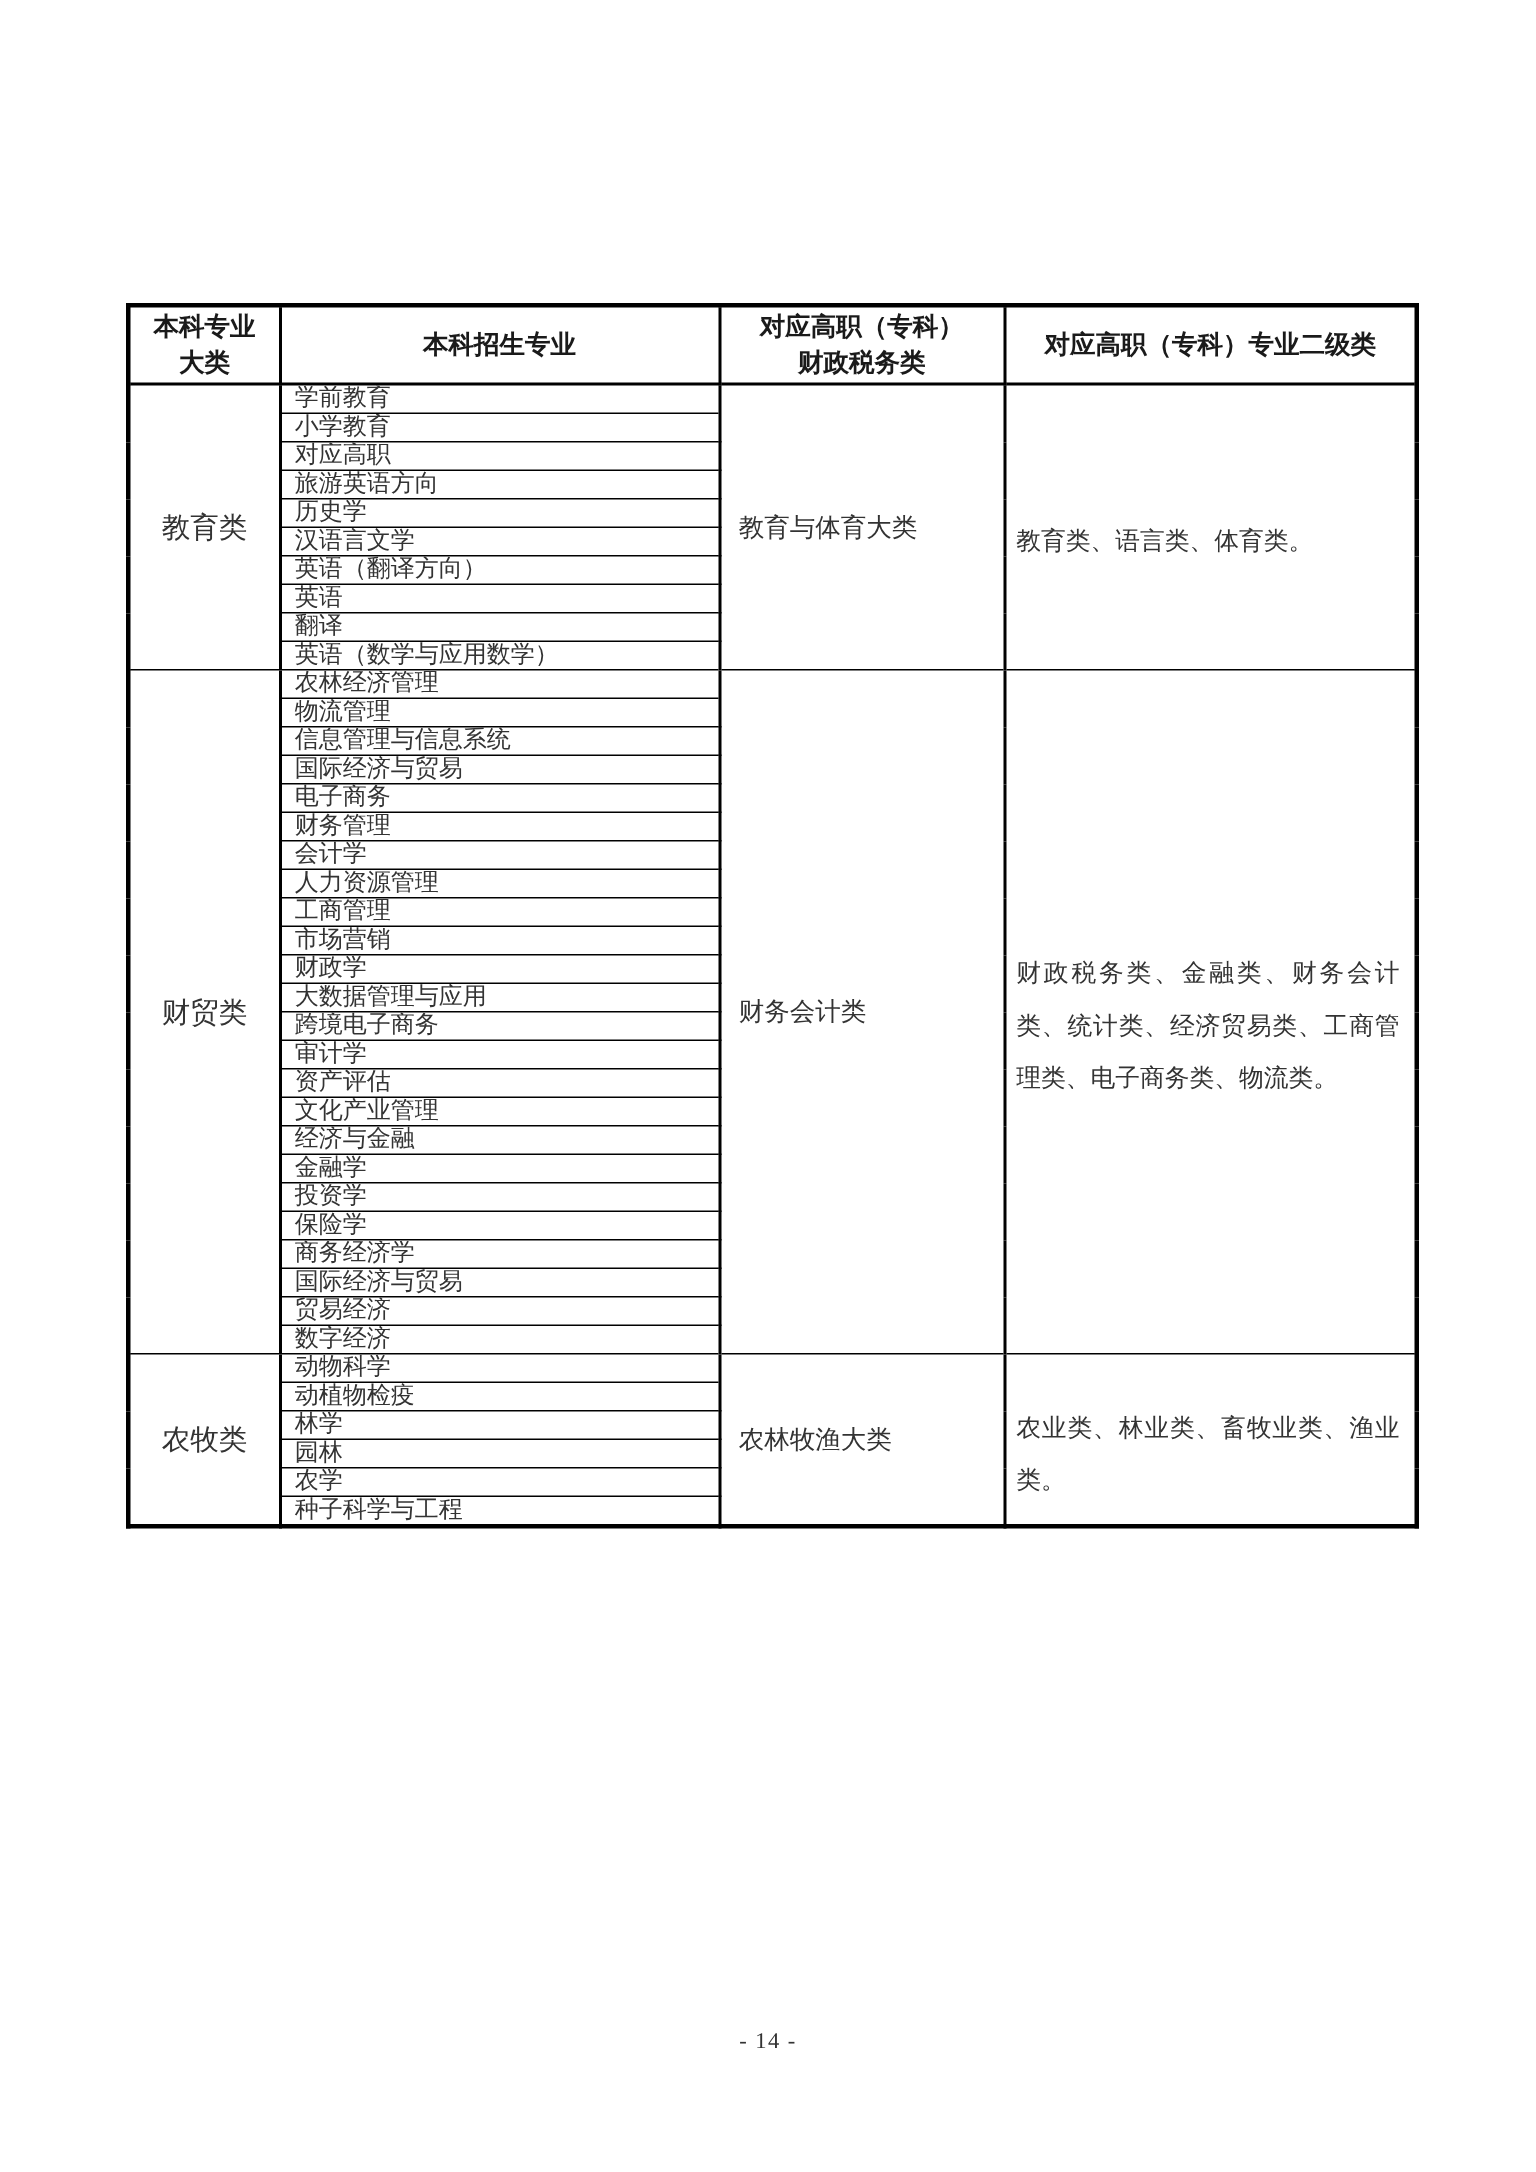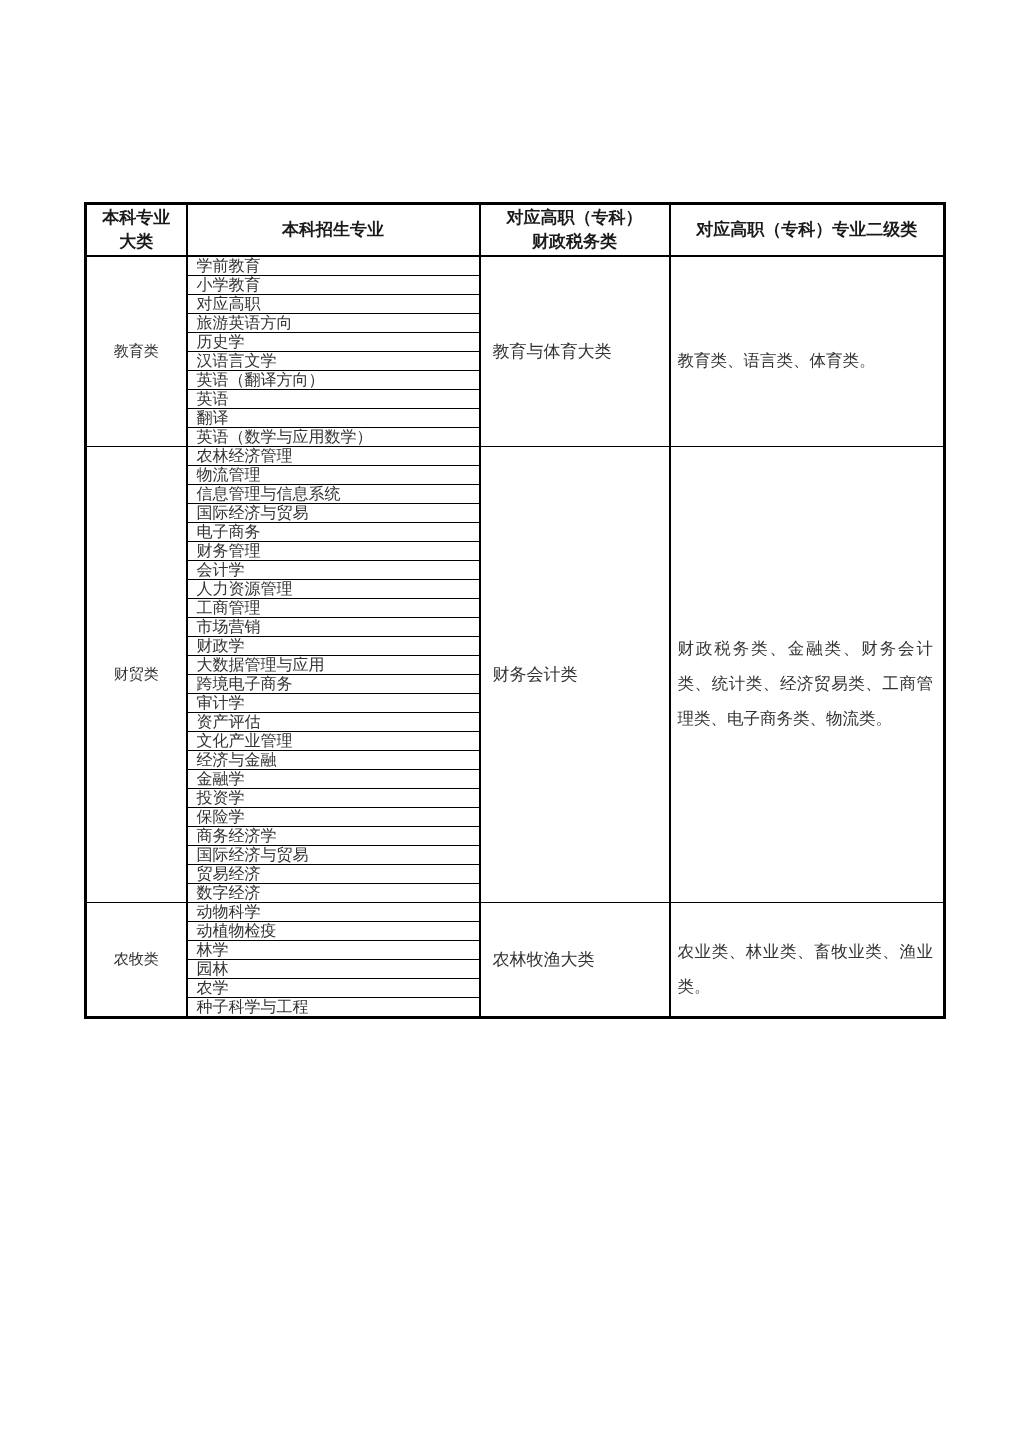--- a/index.html
+++ b/index.html
@@ -49,21 +49,21 @@
     color: #1a1a1a;
     text-align: center;
     vertical-align: middle;
     line-height: 24px;
     padding: 1px 2px;
   }
   .hline { display: block; }
   td.cat {
     text-align: center;
     vertical-align: middle;
-    font-size: 15px;
+    font-size: 19px;
     color: #333333;
   }
   td.major {
     height: 18px;
     font-size: 16px;
     color: #333333;
     text-align: left;
     vertical-align: middle;
     padding: 0 4px 0 9px;
     line-height: 18px;
@@ -252,13 +252,14 @@
         <tr>
             <td class="major">农学</td>
           </tr>
         <tr>
             <td class="major">种子科学与工程</td>
           </tr>
       </tbody>
     </table>
   </div>
 
+  <div class="page-num">- 14 -</div>
 </div>
 
 </body></html>

